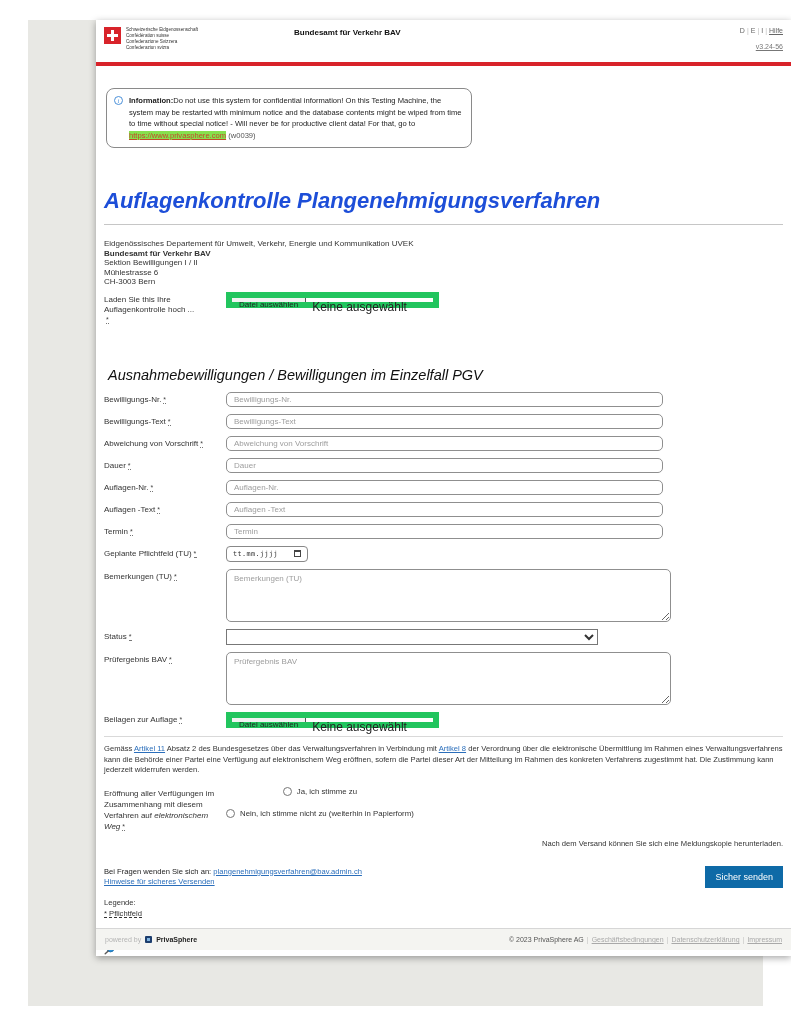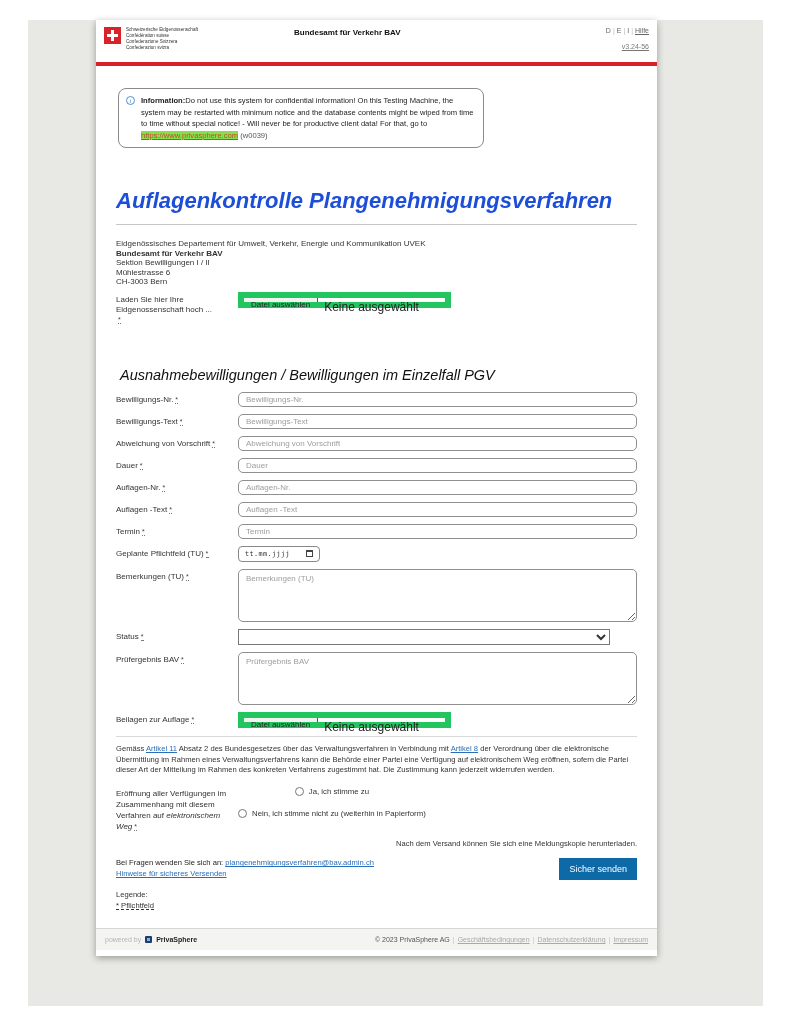--- a/index.html
+++ b/index.html
@@ -1,38 +1,38 @@
 <!DOCTYPE html>
 <html><head>
 <meta charset="utf-8">
 <style>
   * { box-sizing: border-box; }
   html,body { margin:0; padding:0; background:#fff; font-family:"Liberation Sans", sans-serif; }
   .viewport { position:relative; width:791px; height:1024px; background:#fff; overflow:hidden; }
   .backdrop { position:absolute; left:28px; top:20px; width:735px; height:986px; background:#e8e8e4; }
-  .page { position:absolute; left:96px; top:20px; width:561px; height:936px; background:#fff;
+  .page { position:absolute; left:96px; top:20px; width:695px; height:936px; background:#fff;
           box-shadow:0 2px 7px rgba(0,0,0,.35); overflow:hidden; }
 
   
   .hdr { display:flex; justify-content:space-between; align-items:flex-start; padding:7px 8px 3px 8px; height:42px; }
   .hdr-left { display:flex; align-items:flex-start; }
   .swiss-cross { width:17px; height:17px; background:#d8232a; position:relative; flex-shrink:0; }
   .swiss-cross::before { content:""; position:absolute; left:7px; top:3px; width:3px; height:11px; background:#fff; }
   .swiss-cross::after { content:""; position:absolute; left:3px; top:7px; width:11px; height:3px; background:#fff; }
   .logo-lines { margin-left:5px; font-size:4.6px; line-height:6px; color:#333; }
   .office { margin-left:96px; font-size:8px; font-weight:bold; color:#111; padding-top:1px; }
   .hdr-right { text-align:right; font-size:7px; color:#666; }
   .langs span.sep { color:#bbb; margin:0 2px; }
   .langs a { color:#666; text-decoration:none; cursor:pointer; }
   .langs a.ul { text-decoration:underline; }
   .version { margin-top:9px; }
   .version a { color:#777; text-decoration:underline; cursor:pointer; }
   .redbar { height:4px; background:#d8232a; }
 
-  .content { padding:0 20px; }
+  .content { padding:0 8px; }
 
   
   .infobox { margin:22px 0 0 2px; width:366px; border:1px solid #8a8a8a; border-radius:8px;
              padding:6px 8px 6px 6px; font-size:7.6px; line-height:11.5px; color:#222; display:flex; }
   .info-ic { flex-shrink:0; width:9px; height:9px; border:1px solid #4a90d9; border-radius:50%;
              color:#4a90d9; font-size:6.5px; line-height:8px; text-align:center; font-style:italic;
              font-family:"Liberation Serif", serif; margin:1px 6px 0 1px; }
   .hl-link { background:#86e04e; color:#c4492a; text-decoration:underline; cursor:pointer; }
   .code { color:#555; }
 
@@ -74,21 +74,21 @@
   .legal a { color:#2a6ebb; text-decoration:underline; cursor:pointer; }
 
   .consent { margin-top:9px; }
   .consent .lbl { line-height:11px; }
   .consent .em { font-style:italic; }
   .radios { padding-top:2px; }
   .radio-line { display:flex; align-items:center; font-size:7.8px; color:#333; margin-bottom:13px;justify-content:center; }
   .radio-line input { width:9px; height:9px; margin:0 5px 0 0; }
 
   .copy-note { text-align:right; font-size:7.6px; color:#333; margin-top:3px; }
-  .send-row { display:flex; justify-content:space-between; align-items:center; margin-top:10px; }
+  .send-row { display:flex; justify-content:space-between; align-items:flex-end; margin-top:18px; }
   .contact { font-size:7.6px; line-height:10.5px; color:#222; }
   .contact a { color:#2a6ebb; text-decoration:underline; cursor:pointer; }
   .send-btn { background:#0e6aa7; color:#fff; border:none; font-size:9px; padding:6px 10px;
               font-family:"Liberation Sans", sans-serif; cursor:pointer; }
   .legend { margin-top:9px; font-size:7.6px; color:#333; line-height:11px; }
   .legend a { color:#333; text-decoration:underline; text-decoration-style:dashed; cursor:pointer; }
   .mag { margin-top:22px; cursor:pointer; display:inline-block; }
 
   .page-footer { position:absolute; left:0; right:0; bottom:6px; height:22px; background:#f4f4f1;
                  border-top:1px solid #d6d6d6; display:flex; justify-content:space-between;
@@ -142,21 +142,21 @@
       <div class="addr">
         <div>Eidgenössisches Departement für Umwelt, Verkehr, Energie und Kommunikation UVEK</div>
         <div class="b">Bundesamt für Verkehr BAV</div>
         <div>Sektion Bewilligungen I / II</div>
         <div>Mühlestrasse 6</div>
         <div>CH-3003 Bern</div>
       </div>
 
       
       <div class="row upload-row">
-        <div class="lbl"><span>Laden Sie hier Ihre Eidgenossenschaft hoch ...</span><br><span class="req">*</span></div>
+        <div class="lbl"><span>Laden Sie this Ihre Auflagenkontrolle hoch ...</span><br><span class="req">*</span></div>
         <div class="filewrap">
           <span class="filebtn">Datei auswählen</span>
           <span class="filestat">Keine ausgewählt</span>
         </div>
       </div>
 
       
       <div class="section-title">Ausnahmebewilligungen / Bewilligungen im Einzelfall PGV</div>
 
       <div class="form">

